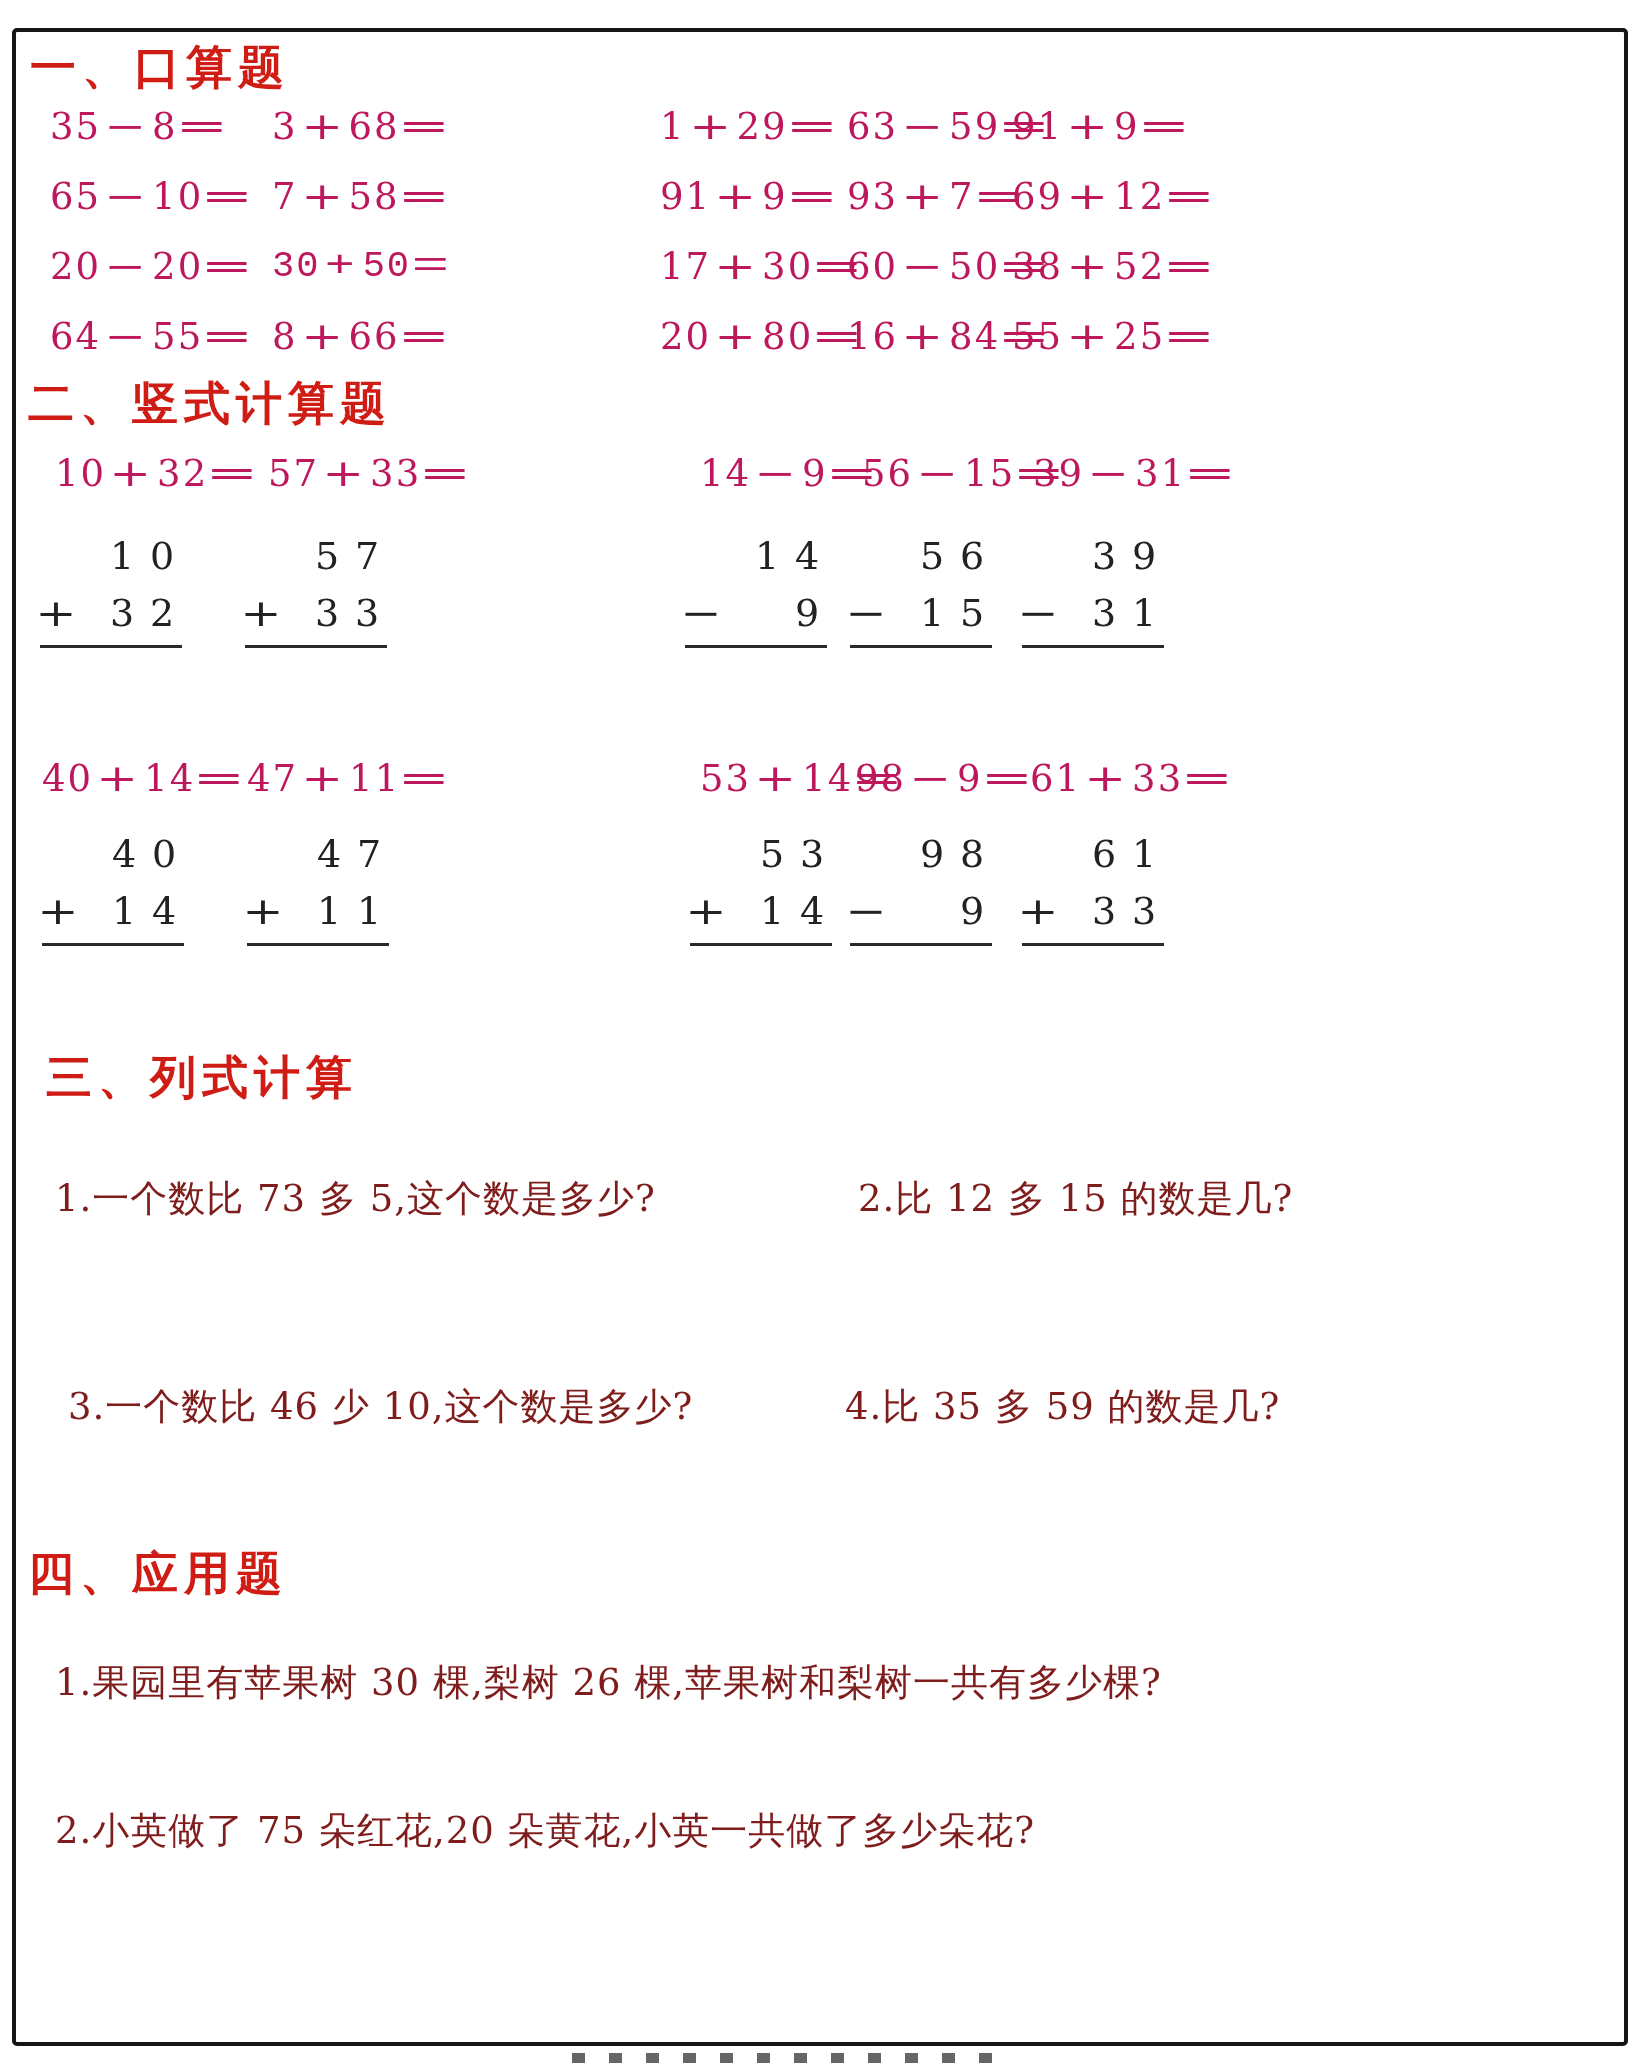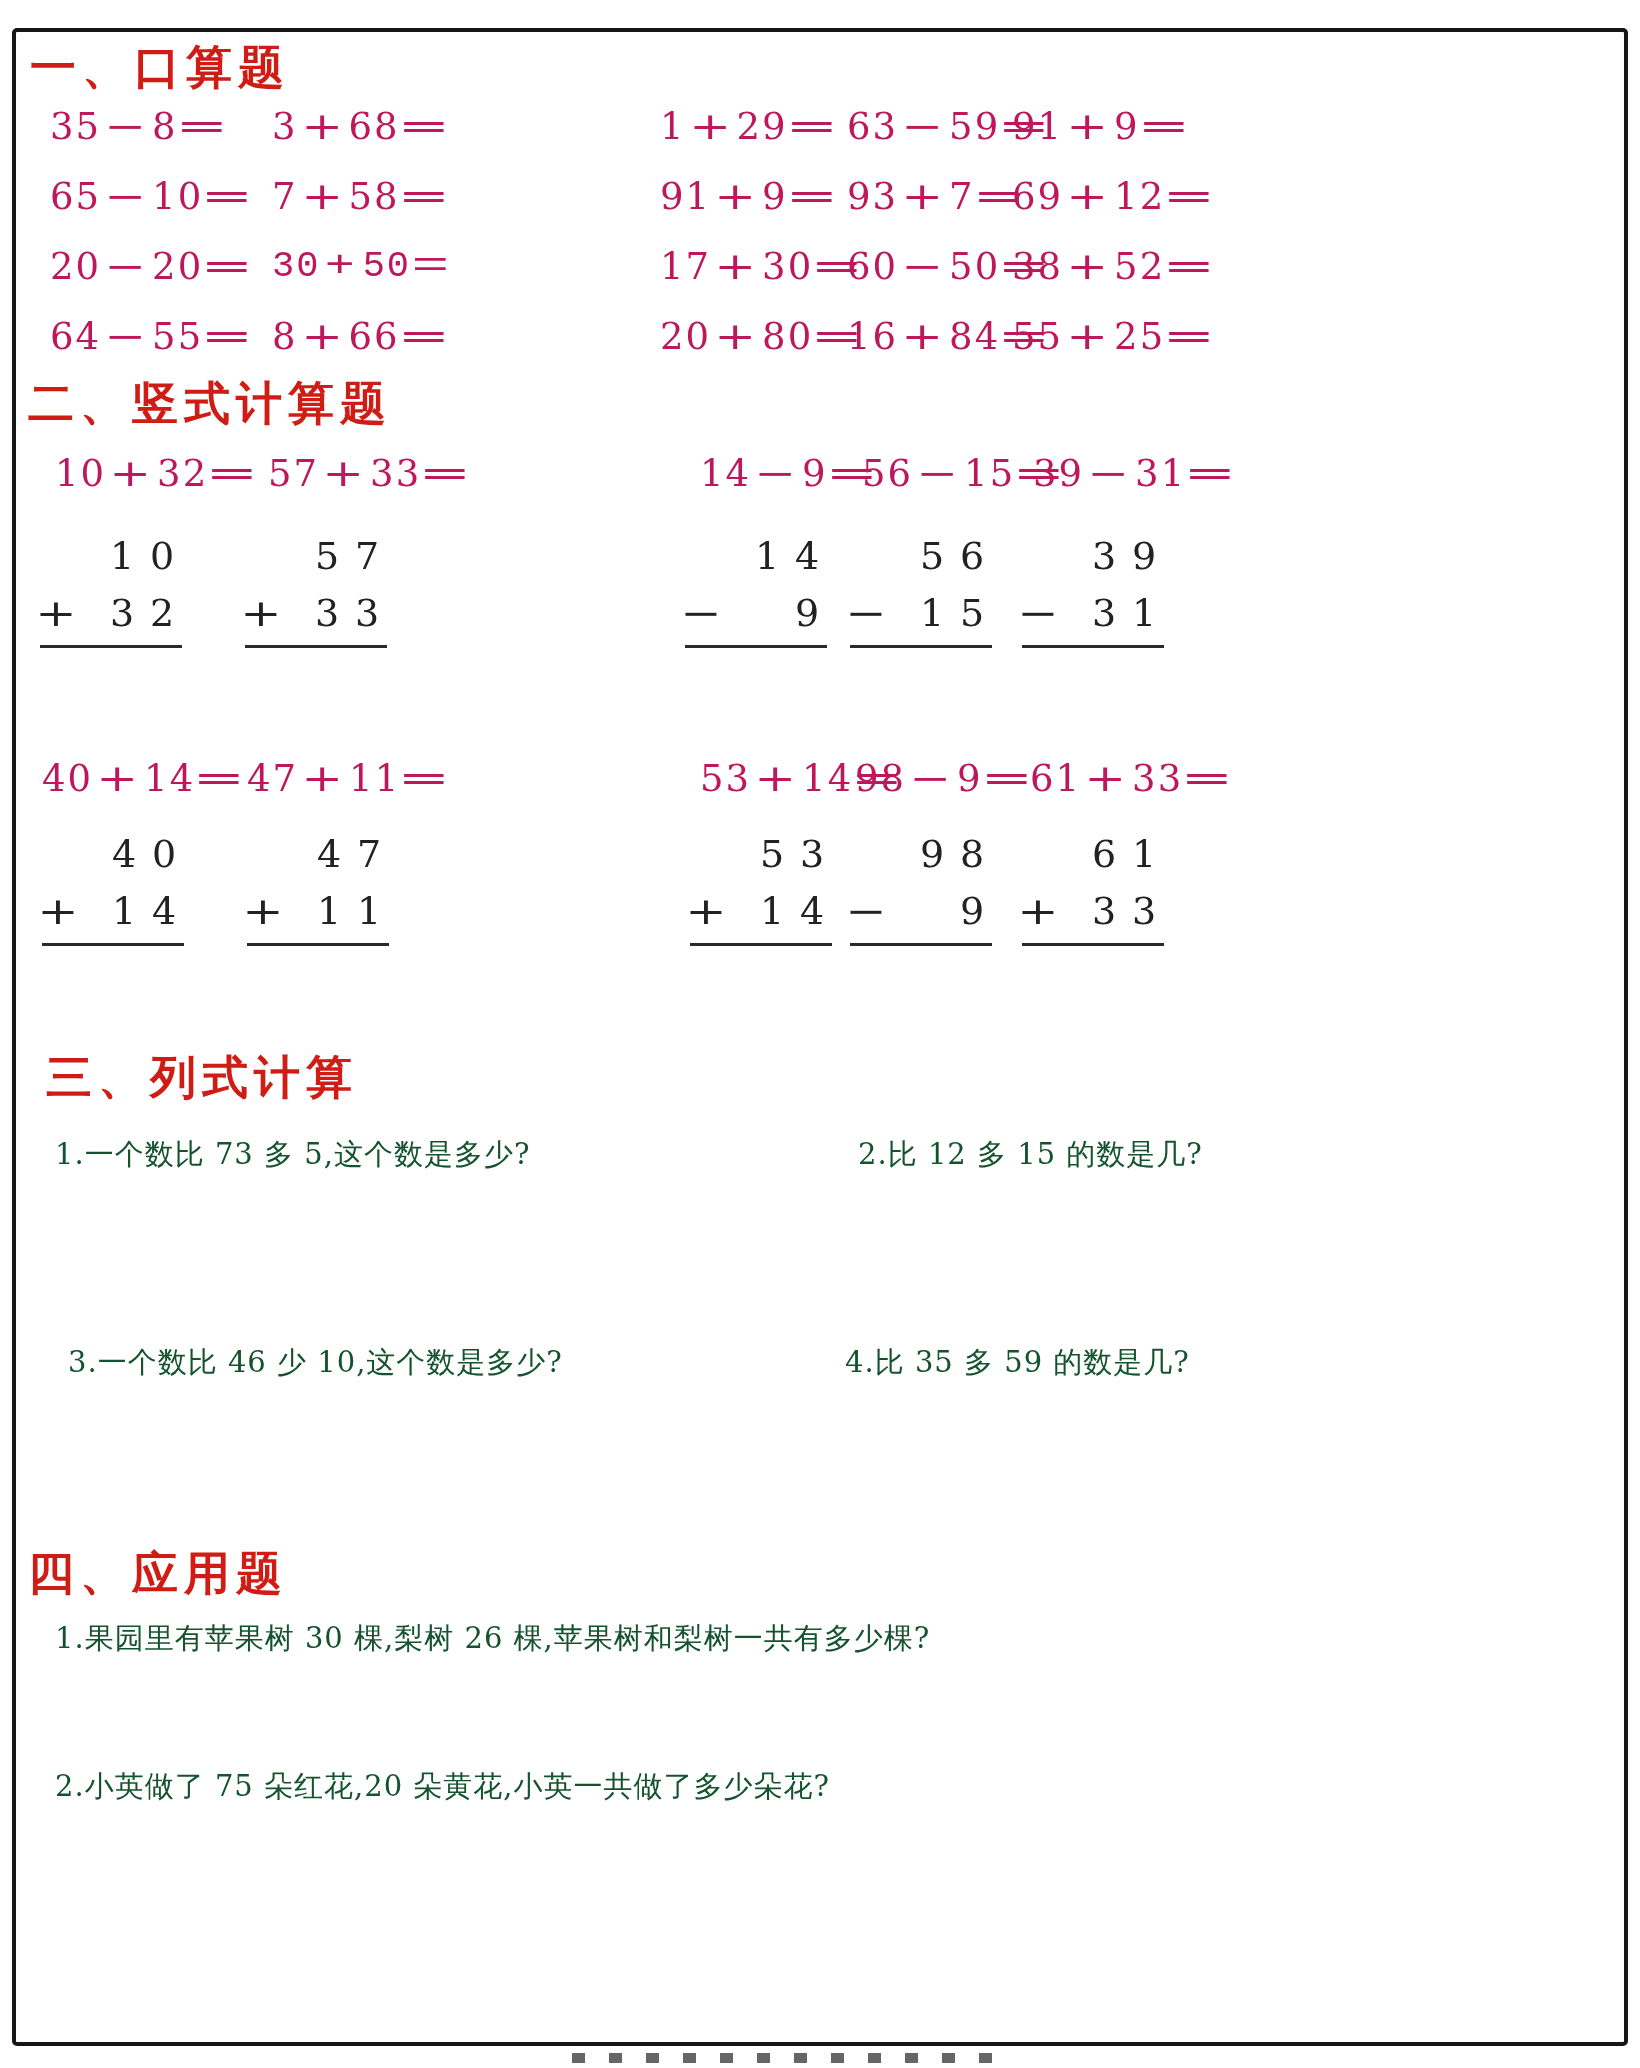--- a/index.html
+++ b/index.html
@@ -25,22 +25,22 @@
   .expr .op{display:inline-block;margin:0 9px;transform:scaleX(1.35);}
   .expr .eq{display:inline-block;margin-left:9px;transform:scaleX(1.7);}
   .vstack{position:absolute;width:142px;font-size:38px;line-height:1.15;color:#222;}
   .vtop{display:flex;justify-content:flex-end;}
   .vmid{display:flex;justify-content:space-between;align-items:flex-end;margin-top:13px;}
   .vop{display:inline-block;transform:scaleX(1.3);}
   .vdigits{display:flex;}
   .d{width:40px;text-align:center;}
   .vline{border-top:3px solid #2a2a2a;margin-top:10px;height:0;}
   .sentence{
-    position:absolute;font-size:29px;line-height:1.2;white-space:nowrap;
-    letter-spacing:1px;color:#14532d;
+    position:absolute;font-size:37px;line-height:1.2;white-space:nowrap;
+    letter-spacing:1px;color:#7f1d1d;margin-top:40px;
   }
   .footer-marks{
     position:absolute;left:572px;top:2053px;width:430px;height:10px;opacity:.75;
     background:repeating-linear-gradient(90deg,#333 0 13px,transparent 13px 37px);
   }
 </style>
 </head>
 <body>
 
 <div id="page">

